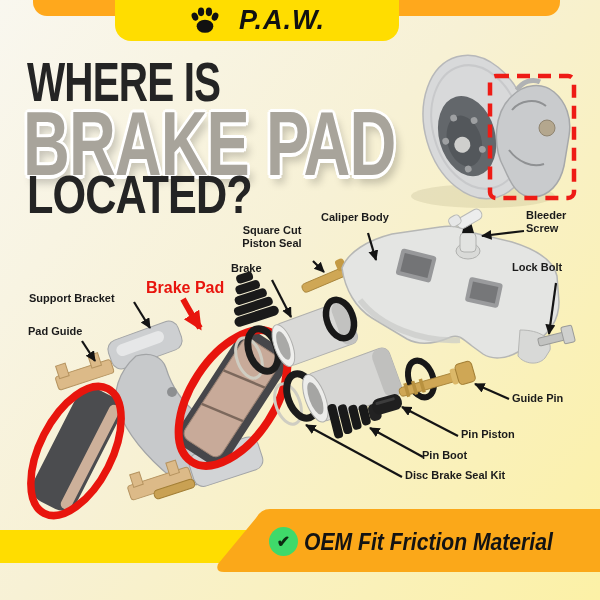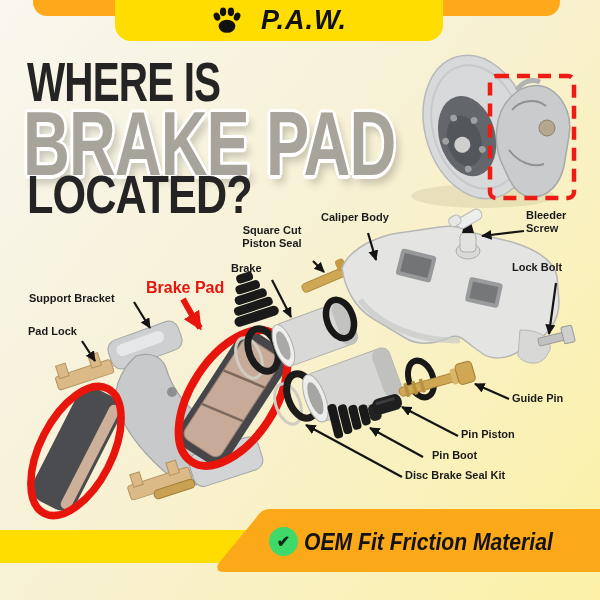--- a/index.html
+++ b/index.html
@@ -2,21 +2,21 @@
 <html><head>
 <meta charset="utf-8">
 <style>
   html,body{margin:0;padding:0;}
   body{font-family:"Liberation Sans",sans-serif;}
   .canvas{position:relative;width:600px;height:600px;overflow:hidden;
     background:linear-gradient(128deg,#f9f7ef 0%,#f7f1d5 45%,#fcf1a6 100%);}
   
   .top-orange{position:absolute;left:33px;top:0;width:527px;height:16px;background:#FFA81C;
     border-radius:0 0 14px 14px;z-index:2;}
-  .top-yellow{position:absolute;left:115px;top:0;width:328px;height:41px;background:#FFDD00;
+  .top-yellow{position:absolute;left:115px;top:0;width:284px;height:41px;background:#FFDD00;
     border-radius:0 0 16px 16px;z-index:3;display:flex;align-items:center;justify-content:center;gap:18px;}
   .brand-text{font-size:27px;font-weight:900;font-style:italic;color:#111;letter-spacing:1px;}
   
   .hl{position:absolute;font-weight:900;white-space:nowrap;transform-origin:left top;
     line-height:1;letter-spacing:-1px;z-index:4;}
   .hl1{left:27px;top:54px;font-size:46px;color:#242424;transform:scale(0.88,1.2);}
   .hl2{left:23px;top:99px;font-size:72px;color:#A8A49B;transform:scale(0.9,1.25);
     text-shadow:3px 0 0 #fff,-3px 0 0 #fff,0 3px 0 #fff,0 -3px 0 #fff,
     2px 2px 0 #fff,-2px 2px 0 #fff,2px -2px 0 #fff,-2px -2px 0 #fff,5px 6px 8px rgba(0,0,0,.22);}
   .hl3{left:27px;top:169px;font-size:48px;color:#242424;transform:scale(0.9,1.1);}
@@ -29,21 +29,21 @@
   .lbl-caliper{left:321px;top:211px;}
   .lbl-bleeder{left:526px;top:209px;}
   .lbl-squarecut{left:230px;top:224px;width:84px;}
   .lbl-piston{left:231px;top:262px;}
   .lbl-lockbolt{left:512px;top:261px;}
   .lbl-support{left:29px;top:292px;}
   .lbl-brakepad{left:146px;top:278px;font-size:16px;font-weight:800;color:#E8150D;}
   .lbl-padclip{left:28px;top:325px;}
   .lbl-guidepin{left:512px;top:392px;text-align:center;}
   .lbl-bushing{left:461px;top:428px;}
-  .lbl-pinboot{left:432px;top:449px;}
+  .lbl-pinboot{left:422px;top:449px;}
   .lbl-sealkit{left:405px;top:469px;}
   
   .bottom-yellow{position:absolute;left:0;top:530px;width:350px;height:33px;background:#FFDD00;z-index:7;}
   .bottom-banner{position:absolute;left:214px;top:509px;width:386px;height:63px;z-index:8;}
   .check-circle{position:absolute;left:269px;top:527px;width:29px;height:29px;border-radius:50%;
     background:#3FD96A;z-index:9;display:flex;align-items:center;justify-content:center;
     font-size:16px;font-weight:700;color:#0c2a12;}
   .badge-text{position:absolute;left:304px;top:528px;font-size:24px;font-weight:700;font-style:italic;
     color:#131313;z-index:9;transform:scaleX(0.88);transform-origin:left top;white-space:nowrap;}
 </style>
@@ -256,21 +256,21 @@
 
   <div class="lbl lbl-caliper">Caliper Body</div>
   <div class="lbl lbl-squarecut center">Square Cut
 Piston Seal</div>
   <div class="lbl lbl-bleeder">Bleeder
 Screw</div>
   <div class="lbl lbl-piston">Brake</div>
   <div class="lbl lbl-lockbolt">Lock Bolt</div>
   <div class="lbl lbl-support">Support Bracket</div>
   <div class="lbl lbl-brakepad">Brake Pad</div>
-  <div class="lbl lbl-padclip">Pad Lock</div>
+  <div class="lbl lbl-padclip">Pad Guide</div>
   <div class="lbl lbl-guidepin">Guide Pin</div>
   <div class="lbl lbl-bushing">Pin Piston</div>
   <div class="lbl lbl-pinboot">Pin Boot</div>
   <div class="lbl lbl-sealkit">Disc Brake Seal Kit</div>
 
   <div class="bottom-yellow"></div>
   <svg class="bottom-banner" viewBox="0 0 386 63">
     <path d="M56,0 H386 V63 H10 Q1,63 4,55 L42,9 Q47,0 56,0 Z" fill="#FBA819"></path>
   </svg>
   <div class="check-circle">✔</div>

